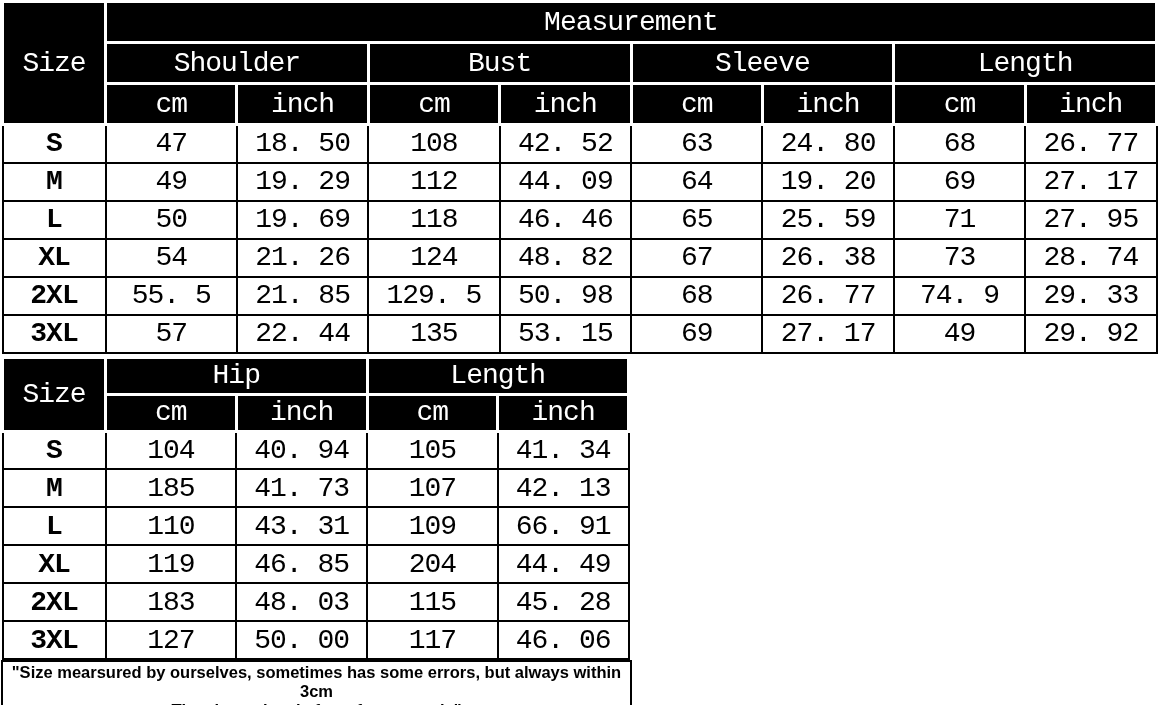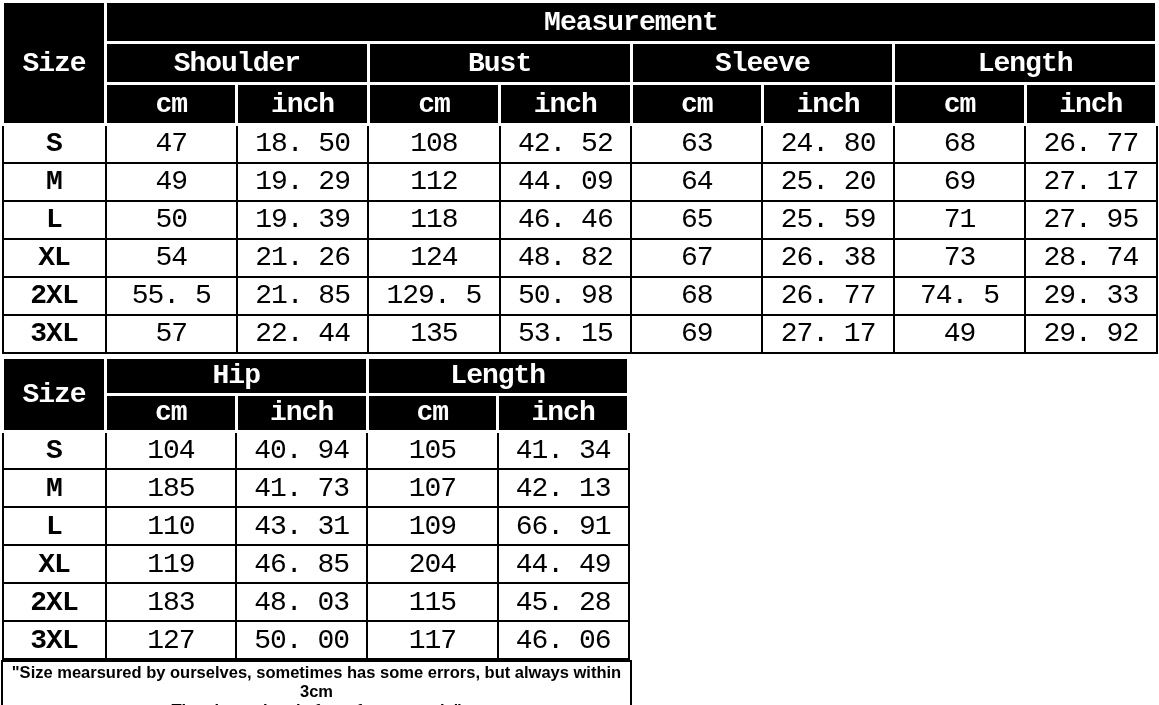--- a/index.html
+++ b/index.html
@@ -28,21 +28,21 @@
     padding: 0;
     text-align: center;
     vertical-align: middle;
     overflow: hidden;
     white-space: nowrap;
   }
   thead th {
     background: #000000;
     color: #ffffff;
     border: 3px solid #ffffff;
-    font-weight: bold;
+    font-weight: normal;
     font-size: 28px;
     letter-spacing: -1px;
   }
   #t1 thead tr { height: 41px; }
   #t2 thead tr { height: 37px; }
   tbody tr { height: 38px; }
   tbody td, tbody th.rowhead {
     border: 2px solid #000000;
     background: #ffffff;
     color: #000000;
@@ -108,28 +108,28 @@
           <td>68</td>
           <td>26. 77</td>
         </tr>
         <tr>
           <th class="rowhead">M</th>
           <td>49</td>
           <td>19. 29</td>
           <td>112</td>
           <td>44. 09</td>
           <td>64</td>
-          <td>25. 20</td>
+          <td>19. 20</td>
           <td>69</td>
           <td>27. 17</td>
         </tr>
         <tr>
           <th class="rowhead">L</th>
           <td>50</td>
-          <td>19. 39</td>
+          <td>19. 69</td>
           <td>118</td>
           <td>46. 46</td>
           <td>65</td>
           <td>25. 59</td>
           <td>71</td>
           <td>27. 95</td>
         </tr>
         <tr>
           <th class="rowhead">XL</th>
           <td>54</td>
@@ -142,21 +142,21 @@
           <td>28. 74</td>
         </tr>
         <tr>
           <th class="rowhead">2XL</th>
           <td>55. 5</td>
           <td>21. 85</td>
           <td>129. 5</td>
           <td>50. 98</td>
           <td>68</td>
           <td>26. 77</td>
-          <td>74. 5</td>
+          <td>74. 9</td>
           <td>29. 33</td>
         </tr>
         <tr>
           <th class="rowhead">3XL</th>
           <td>57</td>
           <td>22. 44</td>
           <td>135</td>
           <td>53. 15</td>
           <td>69</td>
           <td>27. 17</td>

